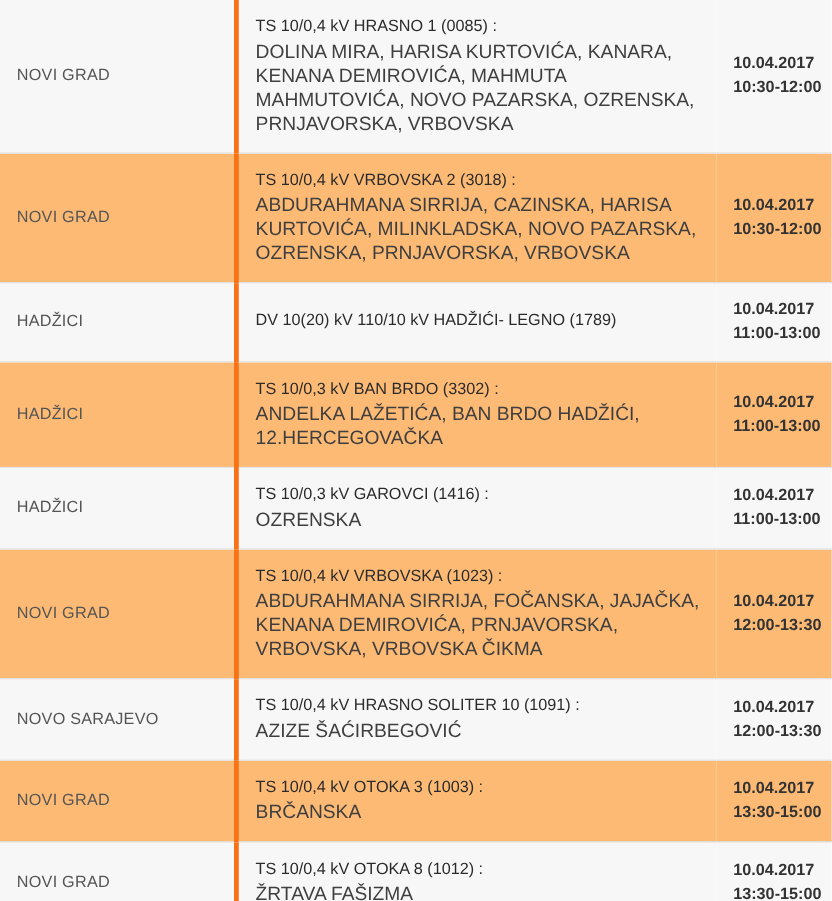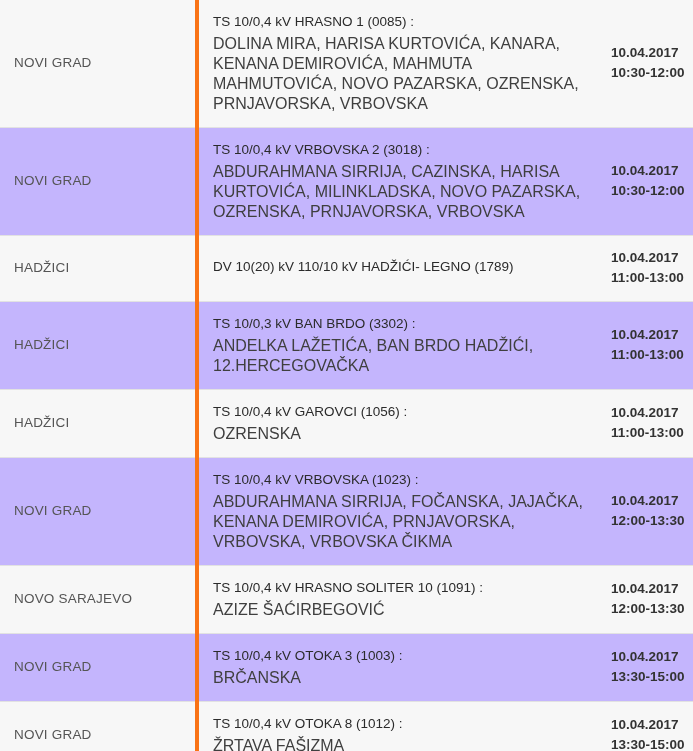--- a/index.html
+++ b/index.html
@@ -64,21 +64,21 @@
   .time-date {
     display: block;
   }
   .time-range {
     display: block;
   }
   tr.shaded td {
     background: #f7f7f7;
   }
   tr.plain td {
-    background: #c4b5fd;
+    background: #fdba74;
   }
 </style>
 </head>
 <body>
 
 <table class="outage-table">
   <tbody>
 
     <tr class="shaded">
       <td class="col-area">NOVI GRAD</td>
@@ -124,21 +124,21 @@
       </td>
       <td class="col-time">
         <span class="time-date">10.04.2017</span>
         <span class="time-range">11:00-13:00</span>
       </td>
     </tr>
 
     <tr class="shaded">
       <td class="col-area">HADŽICI</td>
       <td class="col-desc">
-        <span class="desc-title">TS 10/0,4 kV GAROVCI (1056) :</span>
+        <span class="desc-title">TS 10/0,3 kV GAROVCI (1416) :</span>
         <span class="desc-body">OZRENSKA</span>
       </td>
       <td class="col-time">
         <span class="time-date">10.04.2017</span>
         <span class="time-range">11:00-13:00</span>
       </td>
     </tr>
 
     <tr class="plain">
       <td class="col-area">NOVI GRAD</td>

